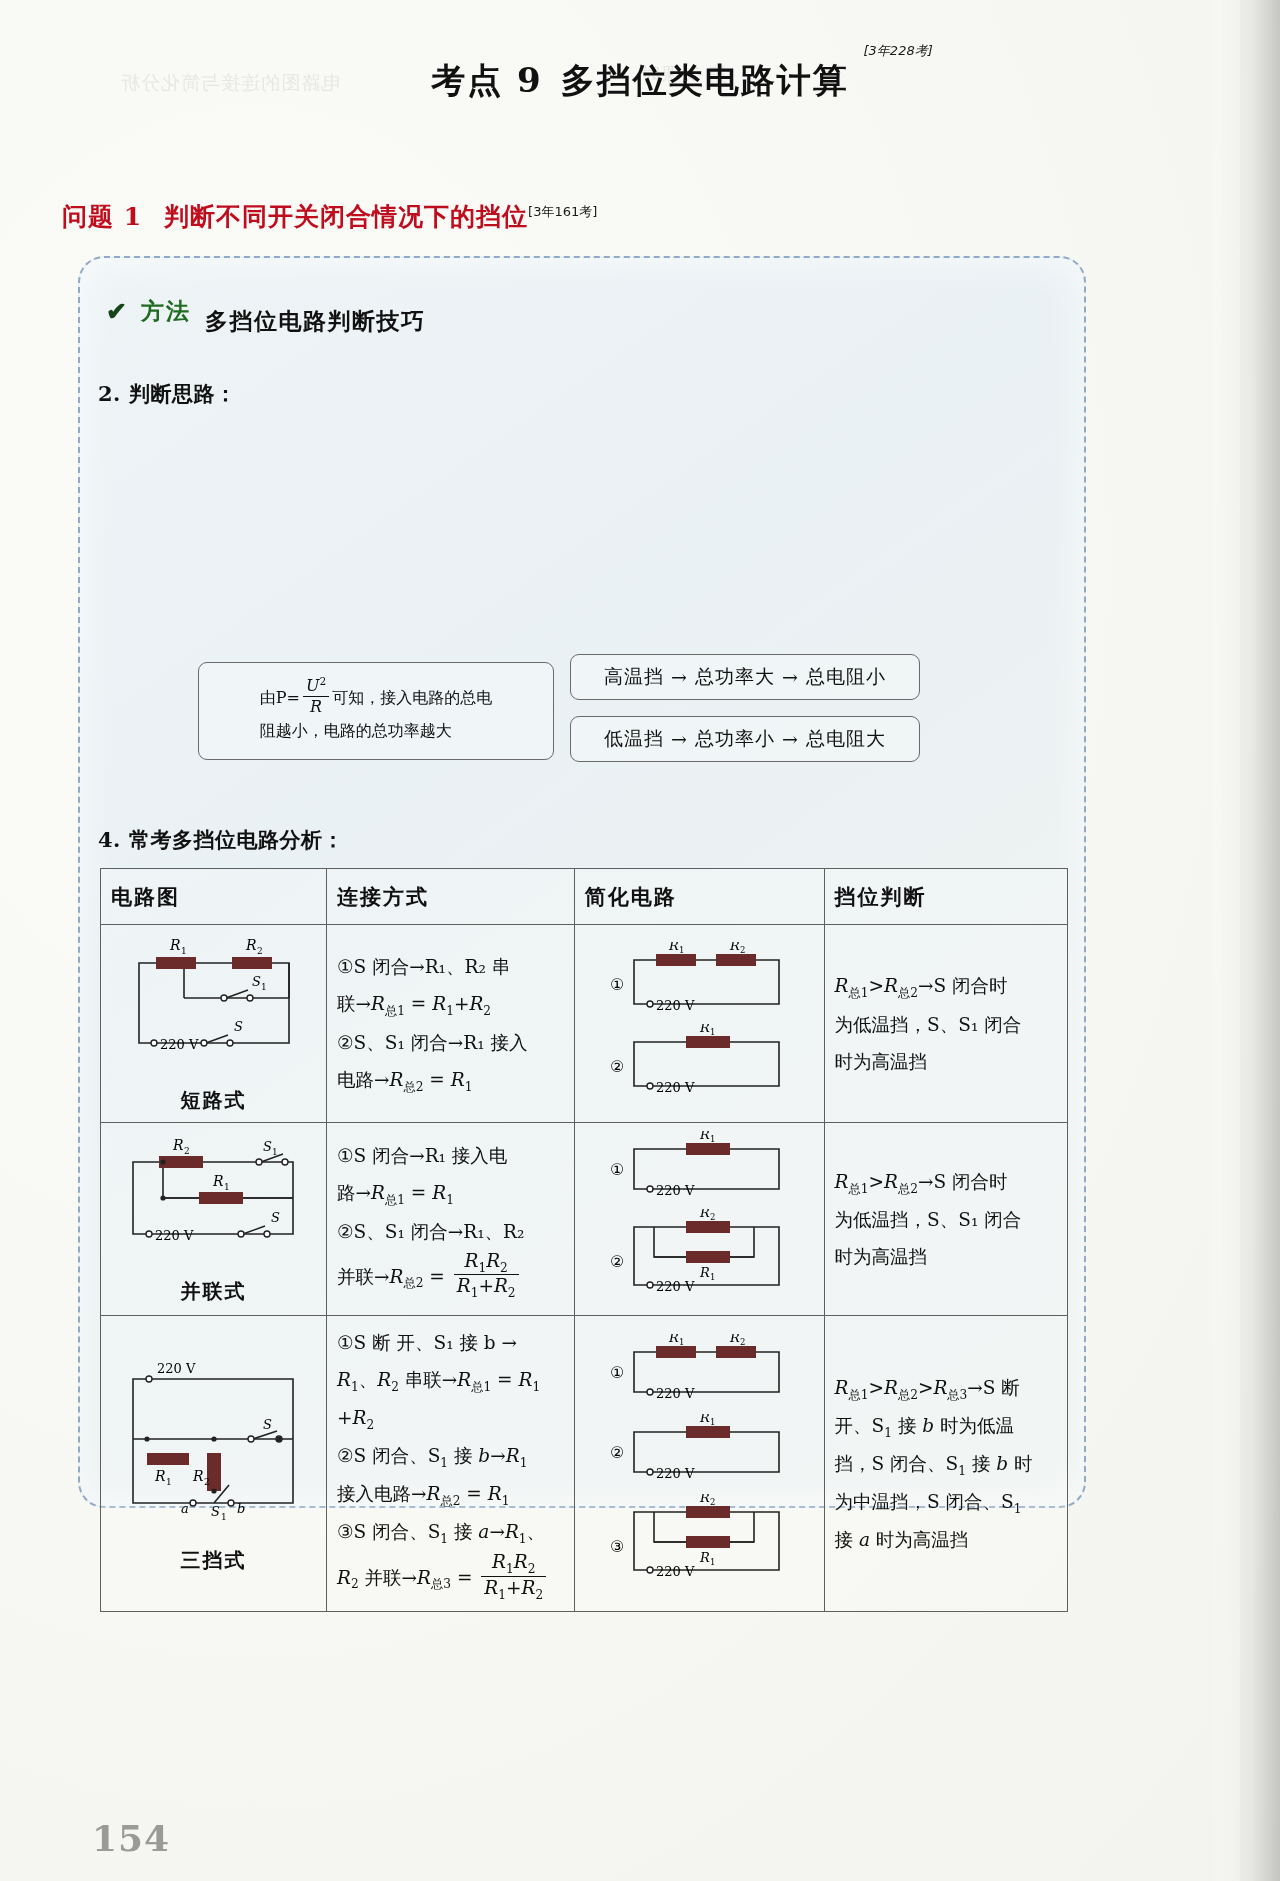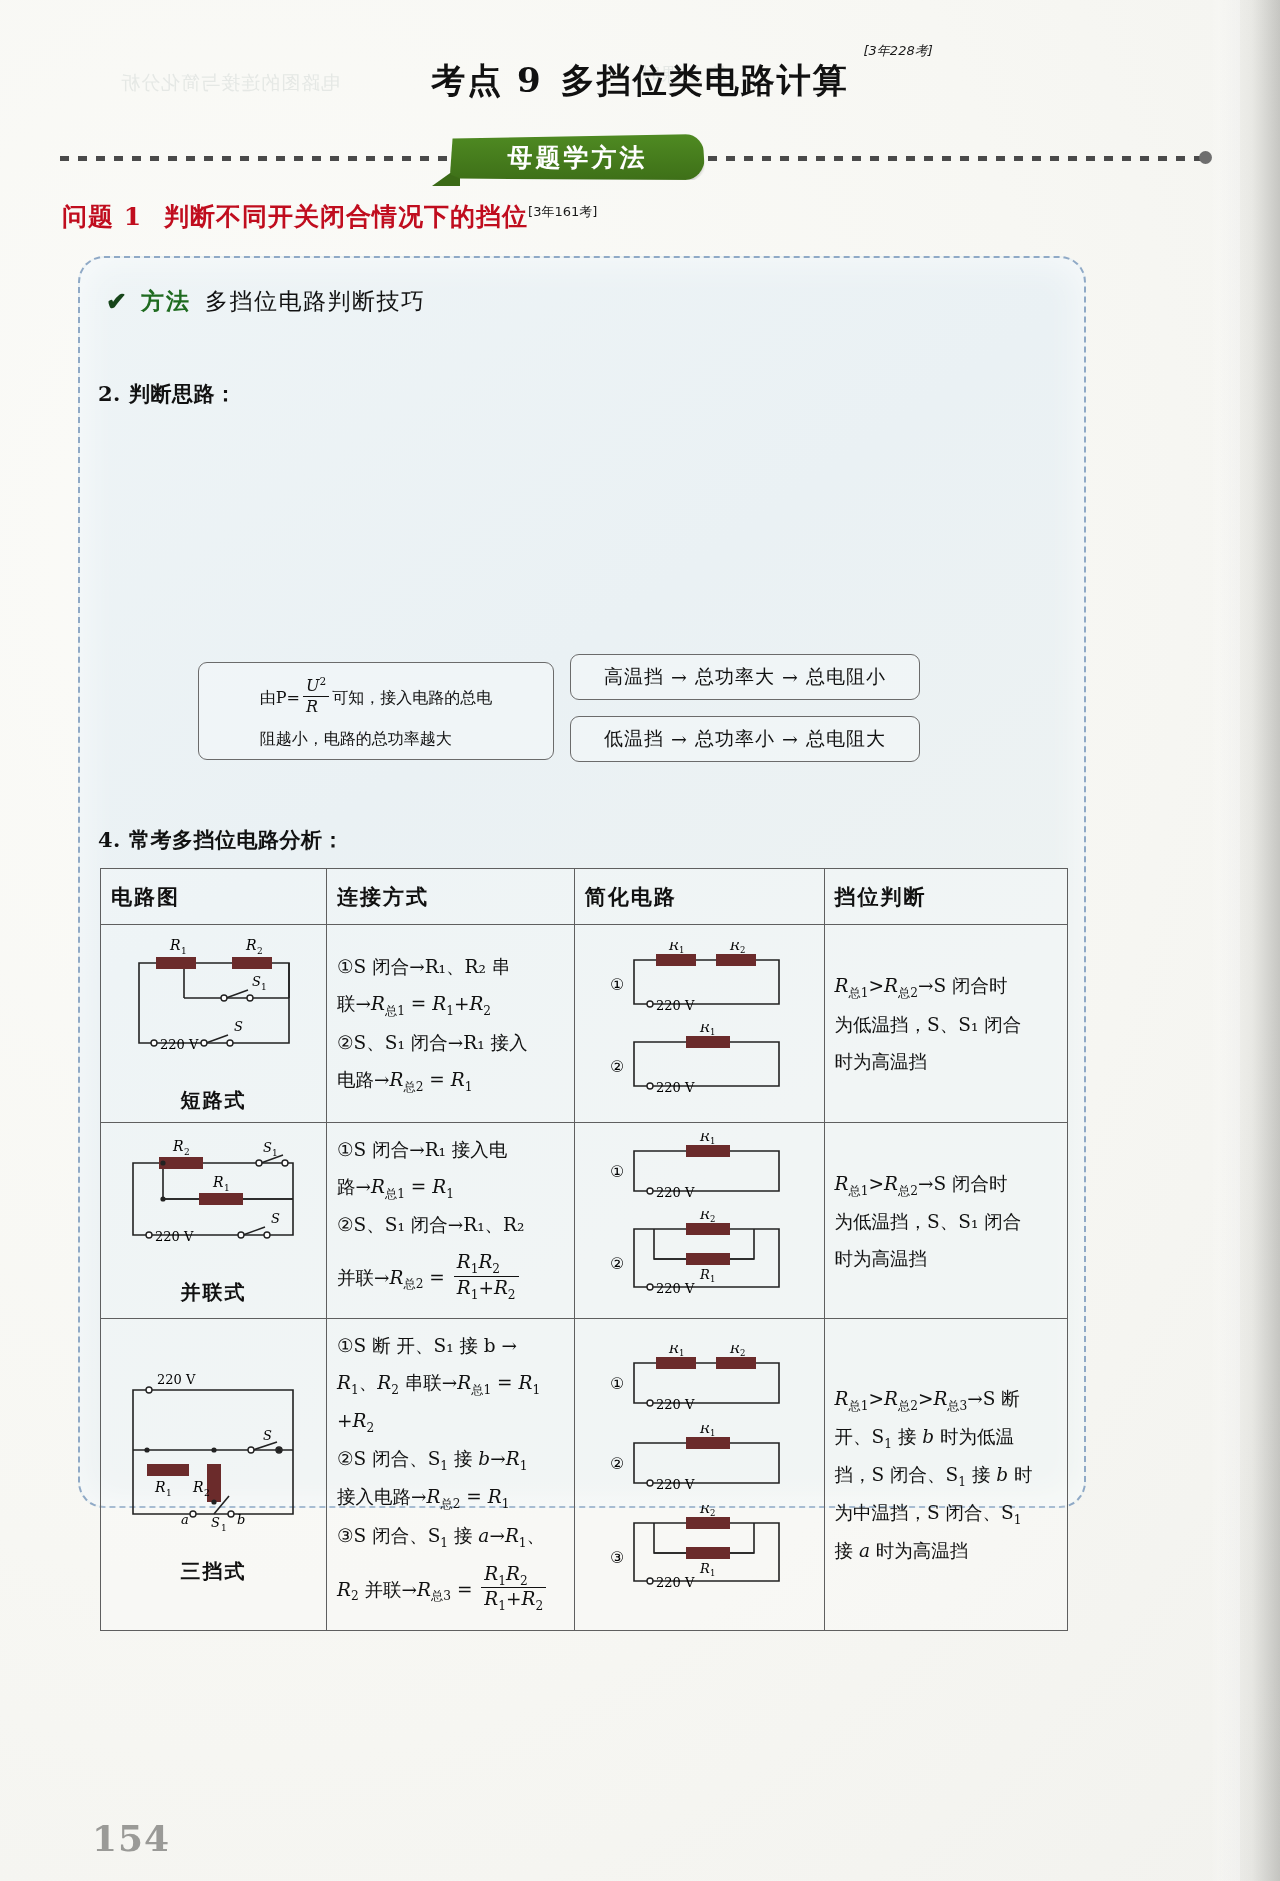--- a/index.html
+++ b/index.html
@@ -120,21 +120,21 @@
     box-shadow:inset 0 0 40px rgba(255,255,255,.7);
   }
 
   .method-line{
     position:absolute; left:26px; top:28px;
     display:flex; align-items:center; gap:14px;
     font-family:"DejaVu Serif","Liberation Serif",serif;
   }
   .check{ color:#17451a; font-size:25px; font-weight:bold; line-height:1;}
   .m-label{ color:#1f6b20; font-weight:bold; font-size:23px; letter-spacing:2px;}
-  .m-text{ color:#111; font-weight:normal; font-size:23px; letter-spacing:1.5px;}
+  .m-text{ color:#111; font-weight:bold; font-size:23px; letter-spacing:1.5px;margin-top:20px;}
 
   .num-item{
     position:absolute; left:18px;
     font-family:"DejaVu Serif","Liberation Serif",serif;
     font-size:21px; color:#111; letter-spacing:.5px; white-space:nowrap;
   }
   .num-item .n{ font-weight:bold; margin-right:8px; }
   .num-item .lead{ font-weight:bold; }
   .red{ color:#c40d1d; }
 
@@ -146,21 +146,21 @@
     background:rgba(255,255,255,.28);
     display:flex; align-items:center; justify-content:center;
     font-family:"DejaVu Serif","Liberation Serif",serif;
     color:#111;
   }
   .f-left{ left:118px; top:404px; width:356px; height:98px; padding:6px 12px; }
   .f-left .inner{ font-size:16px; line-height:1.9; text-align:left;}
   .f-right1{ left:490px; top:396px; width:350px; height:46px; font-size:19px; letter-spacing:1px;}
   .f-right2{ left:490px; top:458px; width:350px; height:46px; font-size:19px; letter-spacing:1px;}
 
-  .frac{ display:inline-block; vertical-align:-.55em; margin:8px 3px;}
+  .frac{ display:inline-block; vertical-align:-.55em; text-align:center; margin:0 3px;}
   .frac .nu{ display:block; border-bottom:1.4px solid #111; padding:0 3px; line-height:1.15;}
   .frac .de{ display:block; padding:0 3px; line-height:1.2;}
   i.var{ font-family:"DejaVu Serif","Liberation Serif",serif; font-style:italic;}
   sub.s{ font-size:.66em; }
   sup.s{ font-size:.66em; }
 
   
   table.ctab{
     position:absolute; left:20px; top:345px;
     width:968px;
@@ -206,26 +206,20 @@
   <div class="ghost" style="left:620px; top:560px;">开关闭合后电流表的示数为</div>
   <div class="ghost" style="left:430px; top:1120px;">解析 由题意可知，两挡位的工作状态</div>
 
   <div class="title-wrap">
     <div class="title">
       <span class="kno">考点 9</span><span>多挡位类电路计算</span>
       <span class="sup-tag">[3年228考]</span>
     </div>
   </div>
 
-  <div class="banner-row">
-    <div class="dot-rule"></div>
-    <div class="rule-end"></div>
-    <div class="banner-tail"></div>
-    <div class="green-banner">母题学方法</div>
-  </div>
 
   <div class="prob-head">
     <span class="pnum">问题 1</span><span>判断不同开关闭合情况下的挡位</span><span class="psup">[3年161考]</span>
   </div>
 
   <div class="card">
 
     <div class="method-line">
       <span class="check">✔</span>
       <span class="m-label">方法</span>

